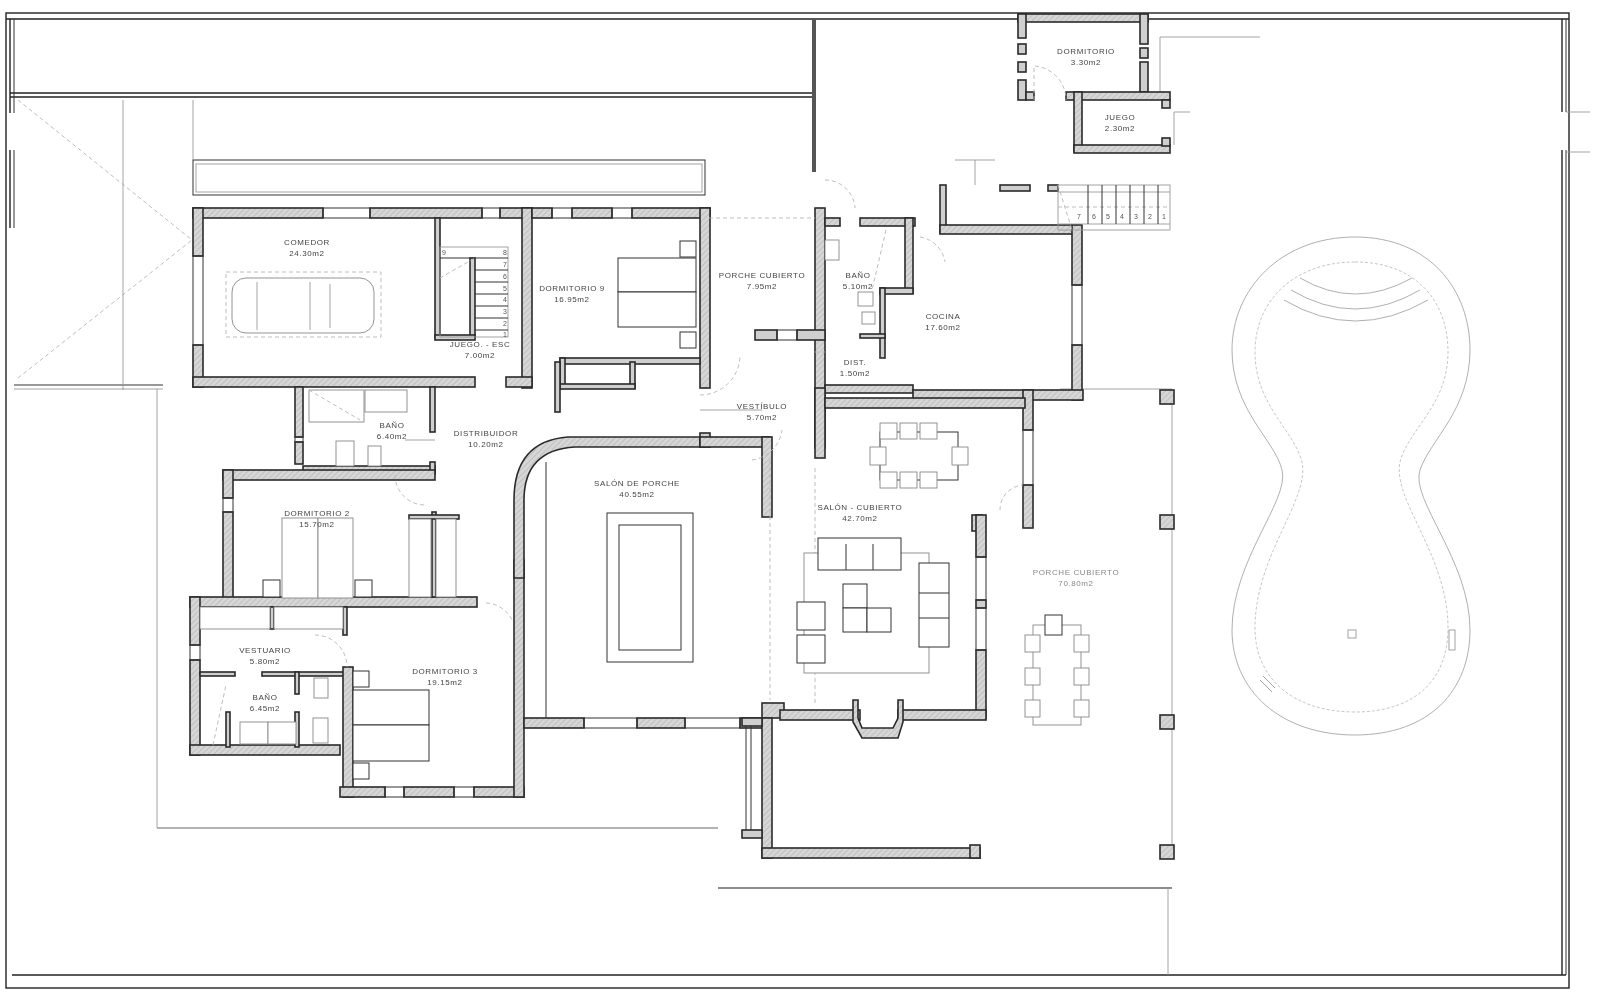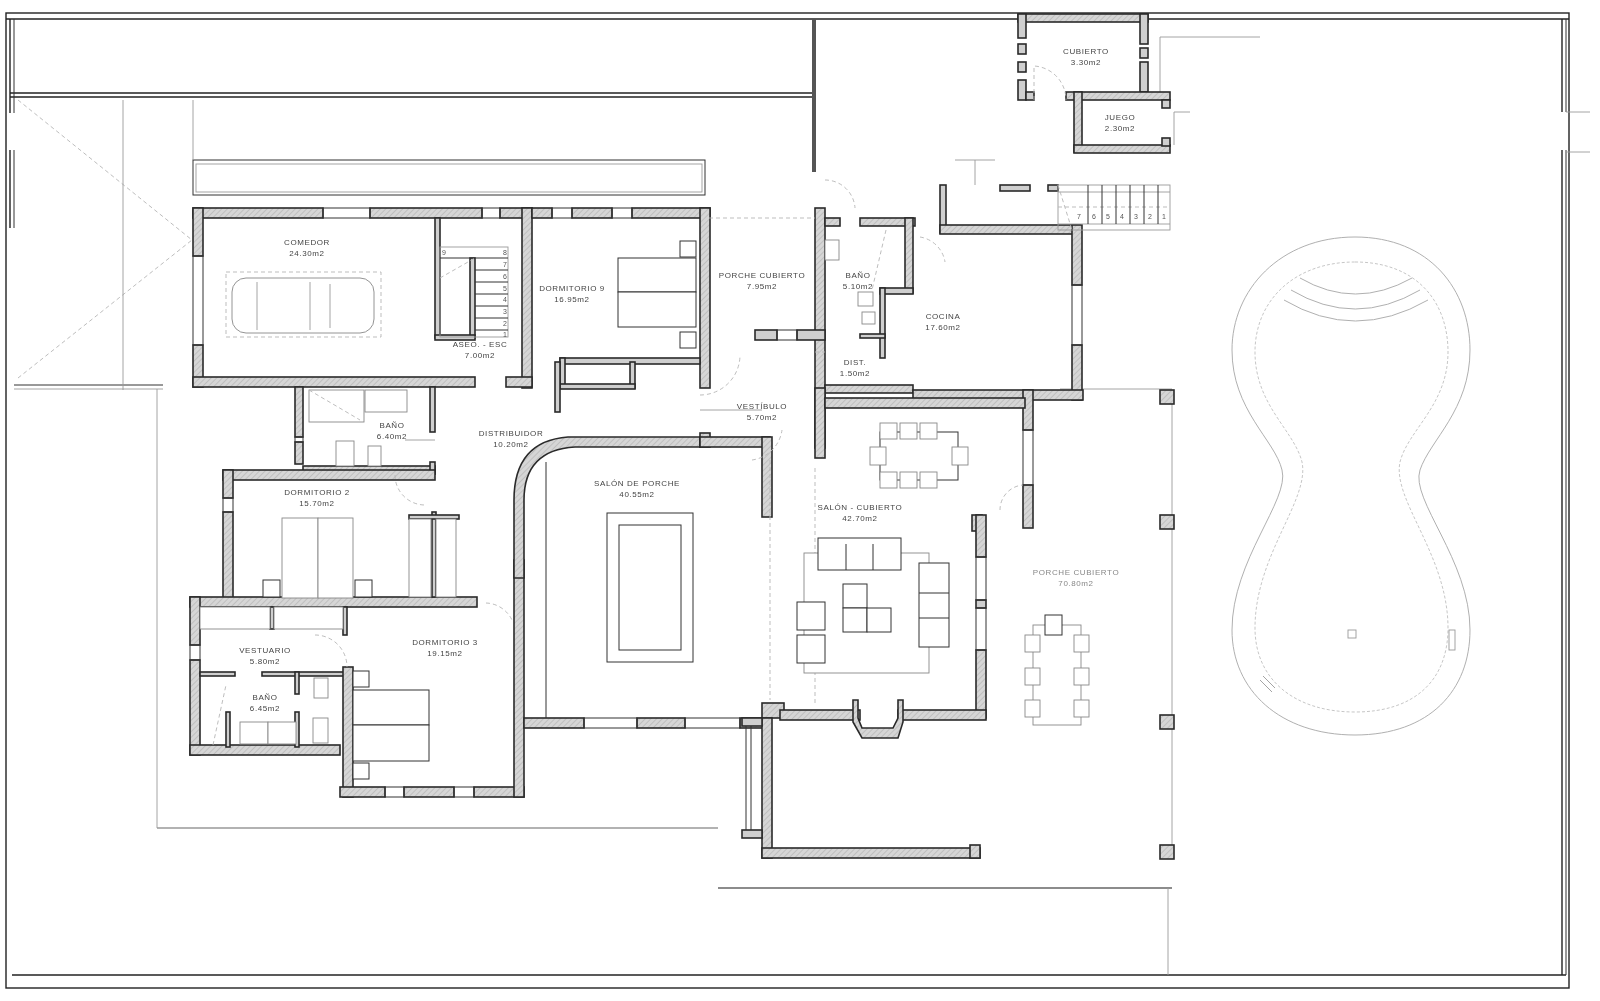--- a/index.html
+++ b/index.html
@@ -353,21 +353,21 @@
     <line x1="1263" y1="676" x2="1275" y2="688" class="light"></line>
   </g>
 </svg>
 
 <div>
   <div class="lbl" style="left:307px;top:237px">
       <span>COMEDOR</span>
       <span>24.30m2</span>
     </div>
   <div class="lbl" style="left:480px;top:339px">
-      <span>ASEO. - ESC</span>
+      <span>JUEGO. - ESC</span>
       <span>7.00m2</span>
     </div>
   <div class="lbl" style="left:572px;top:283px">
       <span>DORMITORIO 9</span>
       <span>16.95m2</span>
     </div>
   <div class="lbl" style="left:762px;top:270px">
       <span>PORCHE CUBIERTO</span>
       <span>7.95m2</span>
     </div>
@@ -377,40 +377,40 @@
     </div>
   <div class="lbl" style="left:855px;top:357px">
       <span>DIST.</span>
       <span>1.50m2</span>
     </div>
   <div class="lbl" style="left:943px;top:311px">
       <span>COCINA</span>
       <span>17.60m2</span>
     </div>
   <div class="lbl" style="left:1086px;top:46px">
-      <span>CUBIERTO</span>
+      <span>DORMITORIO</span>
       <span>3.30m2</span>
     </div>
   <div class="lbl" style="left:1120px;top:112px">
       <span>JUEGO</span>
       <span>2.30m2</span>
     </div>
   <div class="lbl" style="left:392px;top:420px">
       <span>BAÑO</span>
       <span>6.40m2</span>
     </div>
-  <div class="lbl" style="left:511px;top:428px">
+  <div class="lbl" style="left:486px;top:428px">
       <span>DISTRIBUIDOR</span>
       <span>10.20m2</span>
     </div>
   <div class="lbl" style="left:762px;top:401px">
       <span>VESTÍBULO</span>
       <span>5.70m2</span>
     </div>
-  <div class="lbl" style="left:317px;top:487px">
+  <div class="lbl" style="left:317px;top:508px">
       <span>DORMITORIO 2</span>
       <span>15.70m2</span>
     </div>
   <div class="lbl" style="left:637px;top:478px">
       <span>SALÓN DE PORCHE</span>
       <span>40.55m2</span>
     </div>
   <div class="lbl" style="left:860px;top:502px">
       <span>SALÓN - CUBIERTO</span>
       <span>42.70m2</span>
@@ -420,21 +420,21 @@
       <span>70.80m2</span>
     </div>
   <div class="lbl" style="left:265px;top:645px">
       <span>VESTUARIO</span>
       <span>5.80m2</span>
     </div>
   <div class="lbl" style="left:265px;top:692px">
       <span>BAÑO</span>
       <span>6.45m2</span>
     </div>
-  <div class="lbl" style="left:445px;top:637px">
+  <div class="lbl" style="left:445px;top:666px">
       <span>DORMITORIO 3</span>
       <span>19.15m2</span>
     </div>
 </div>
 
 <div>
   <span class="stepnum" style="left:442px;top:249px">9</span>
   <span class="stepnum" style="left:503px;top:249px">8</span>
   <span class="stepnum" style="left:503px;top:261px">7</span>
   <span class="stepnum" style="left:503px;top:273px">6</span>

